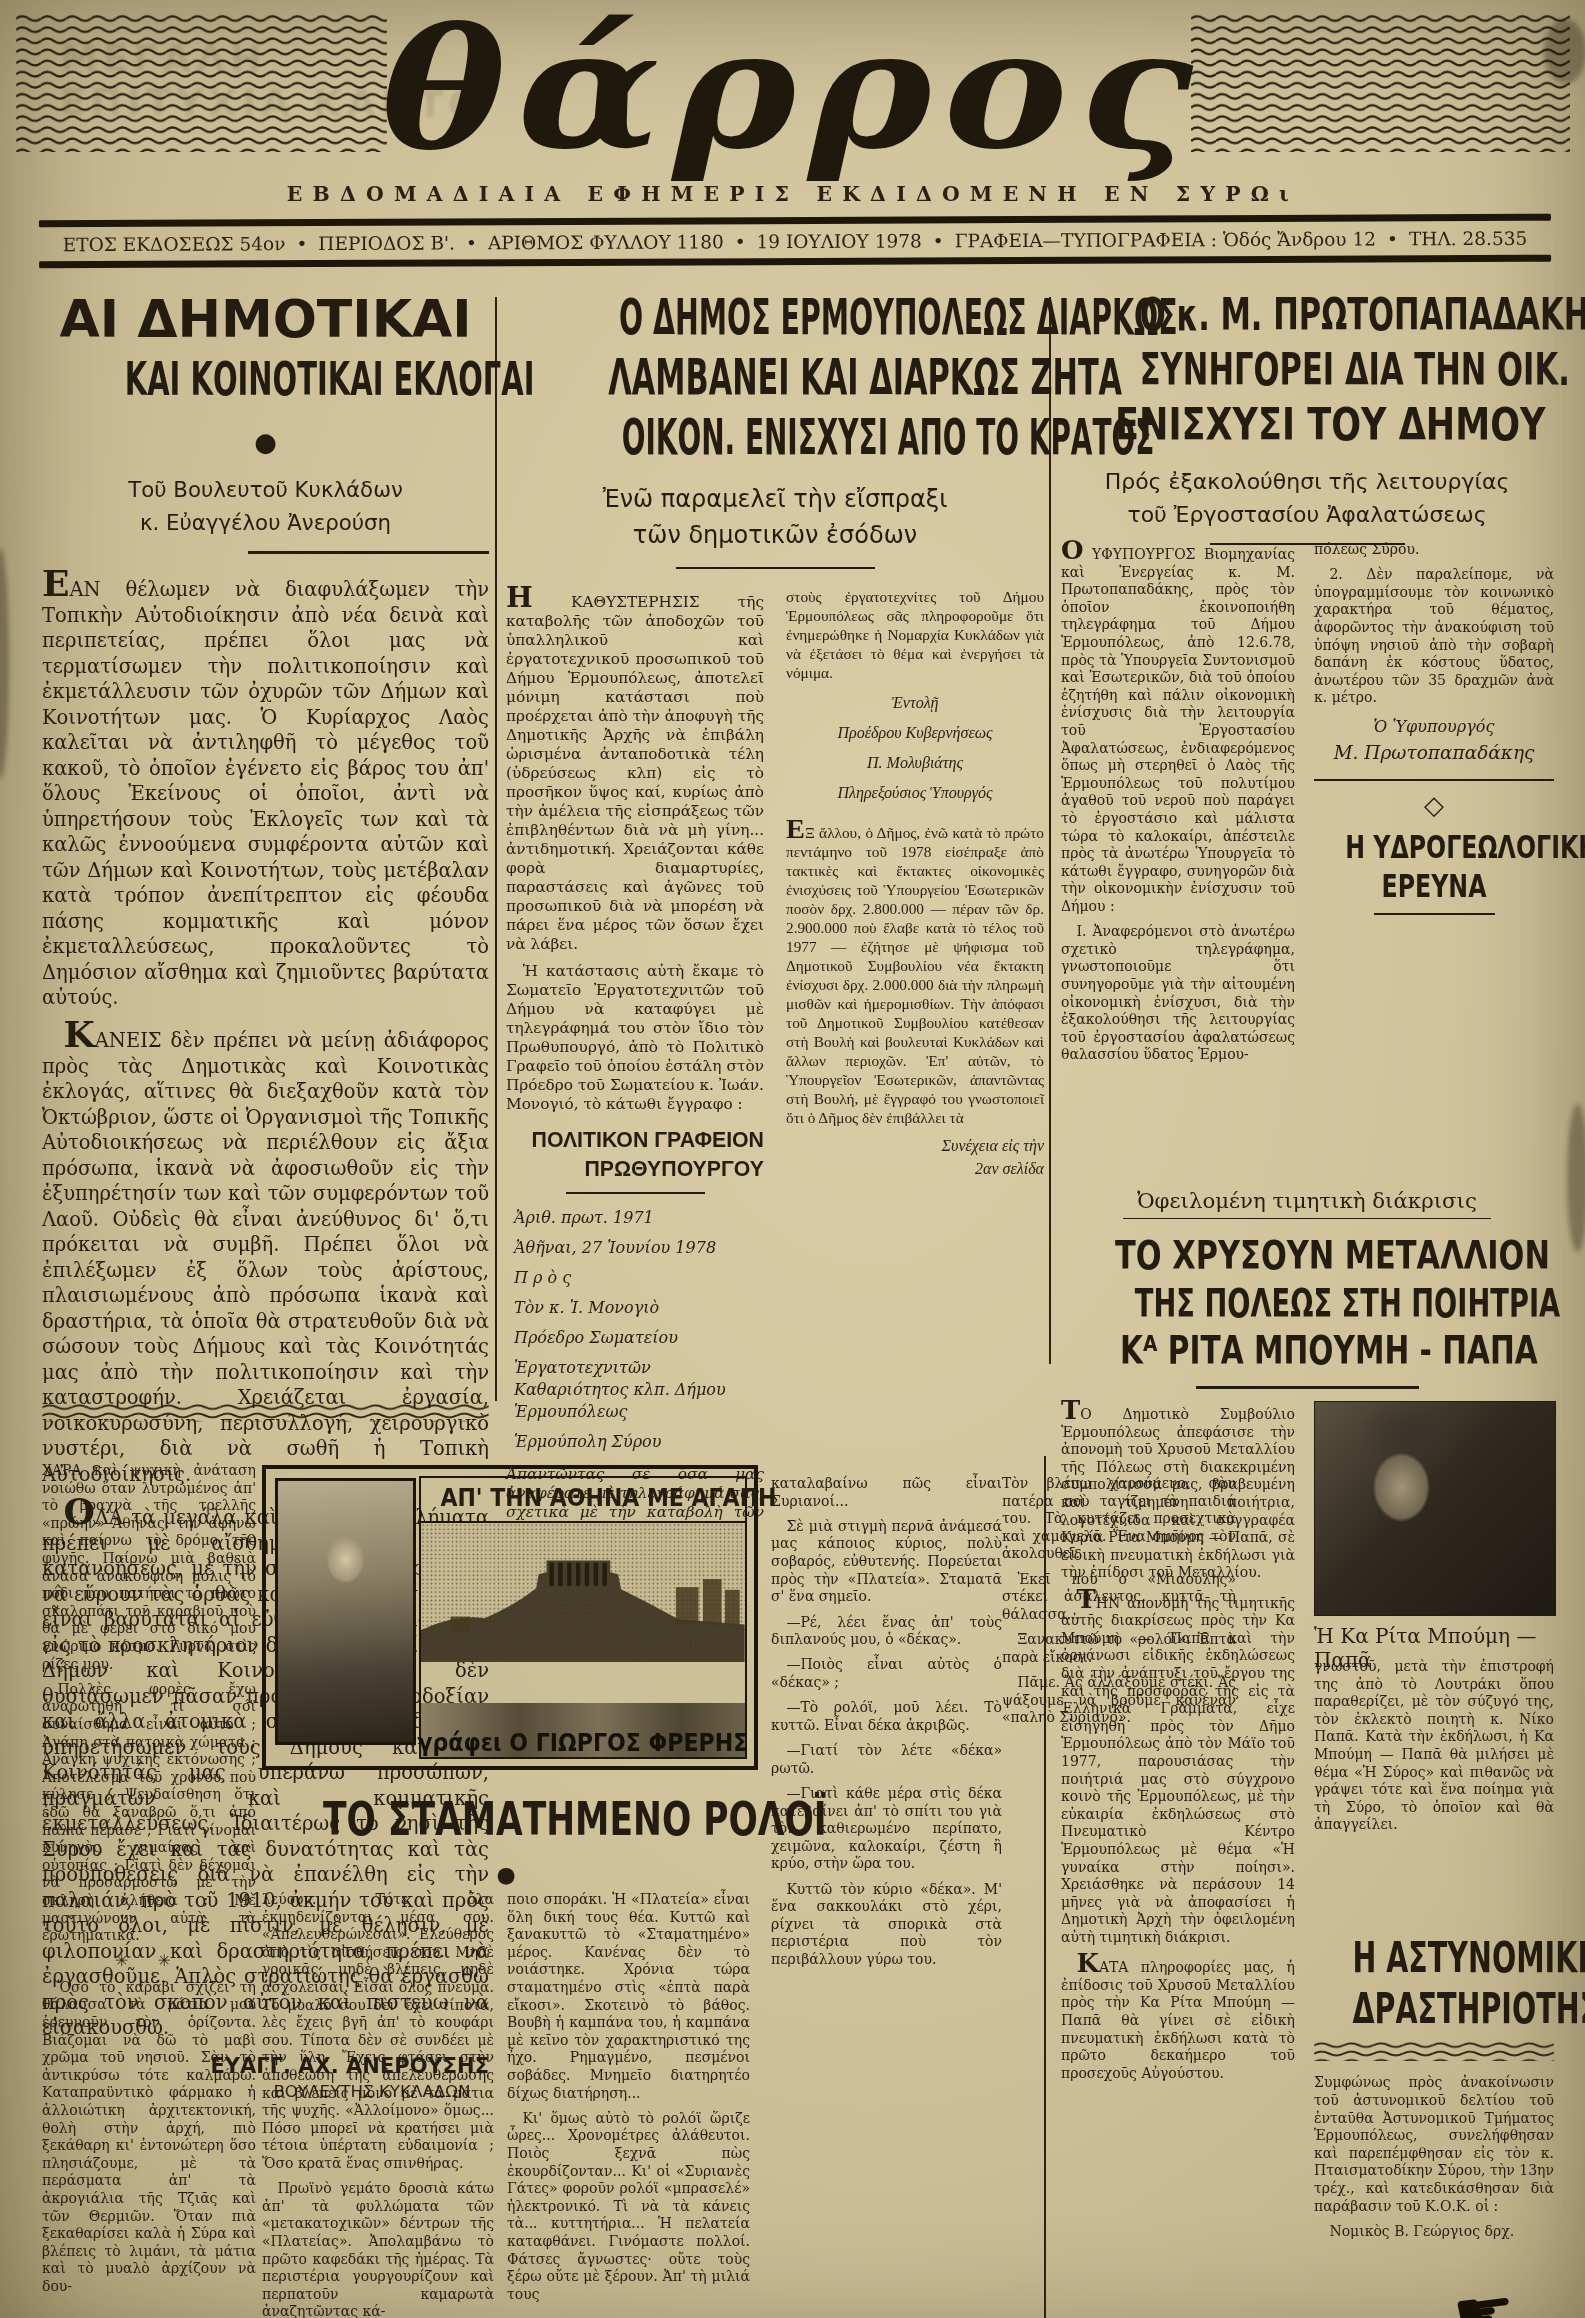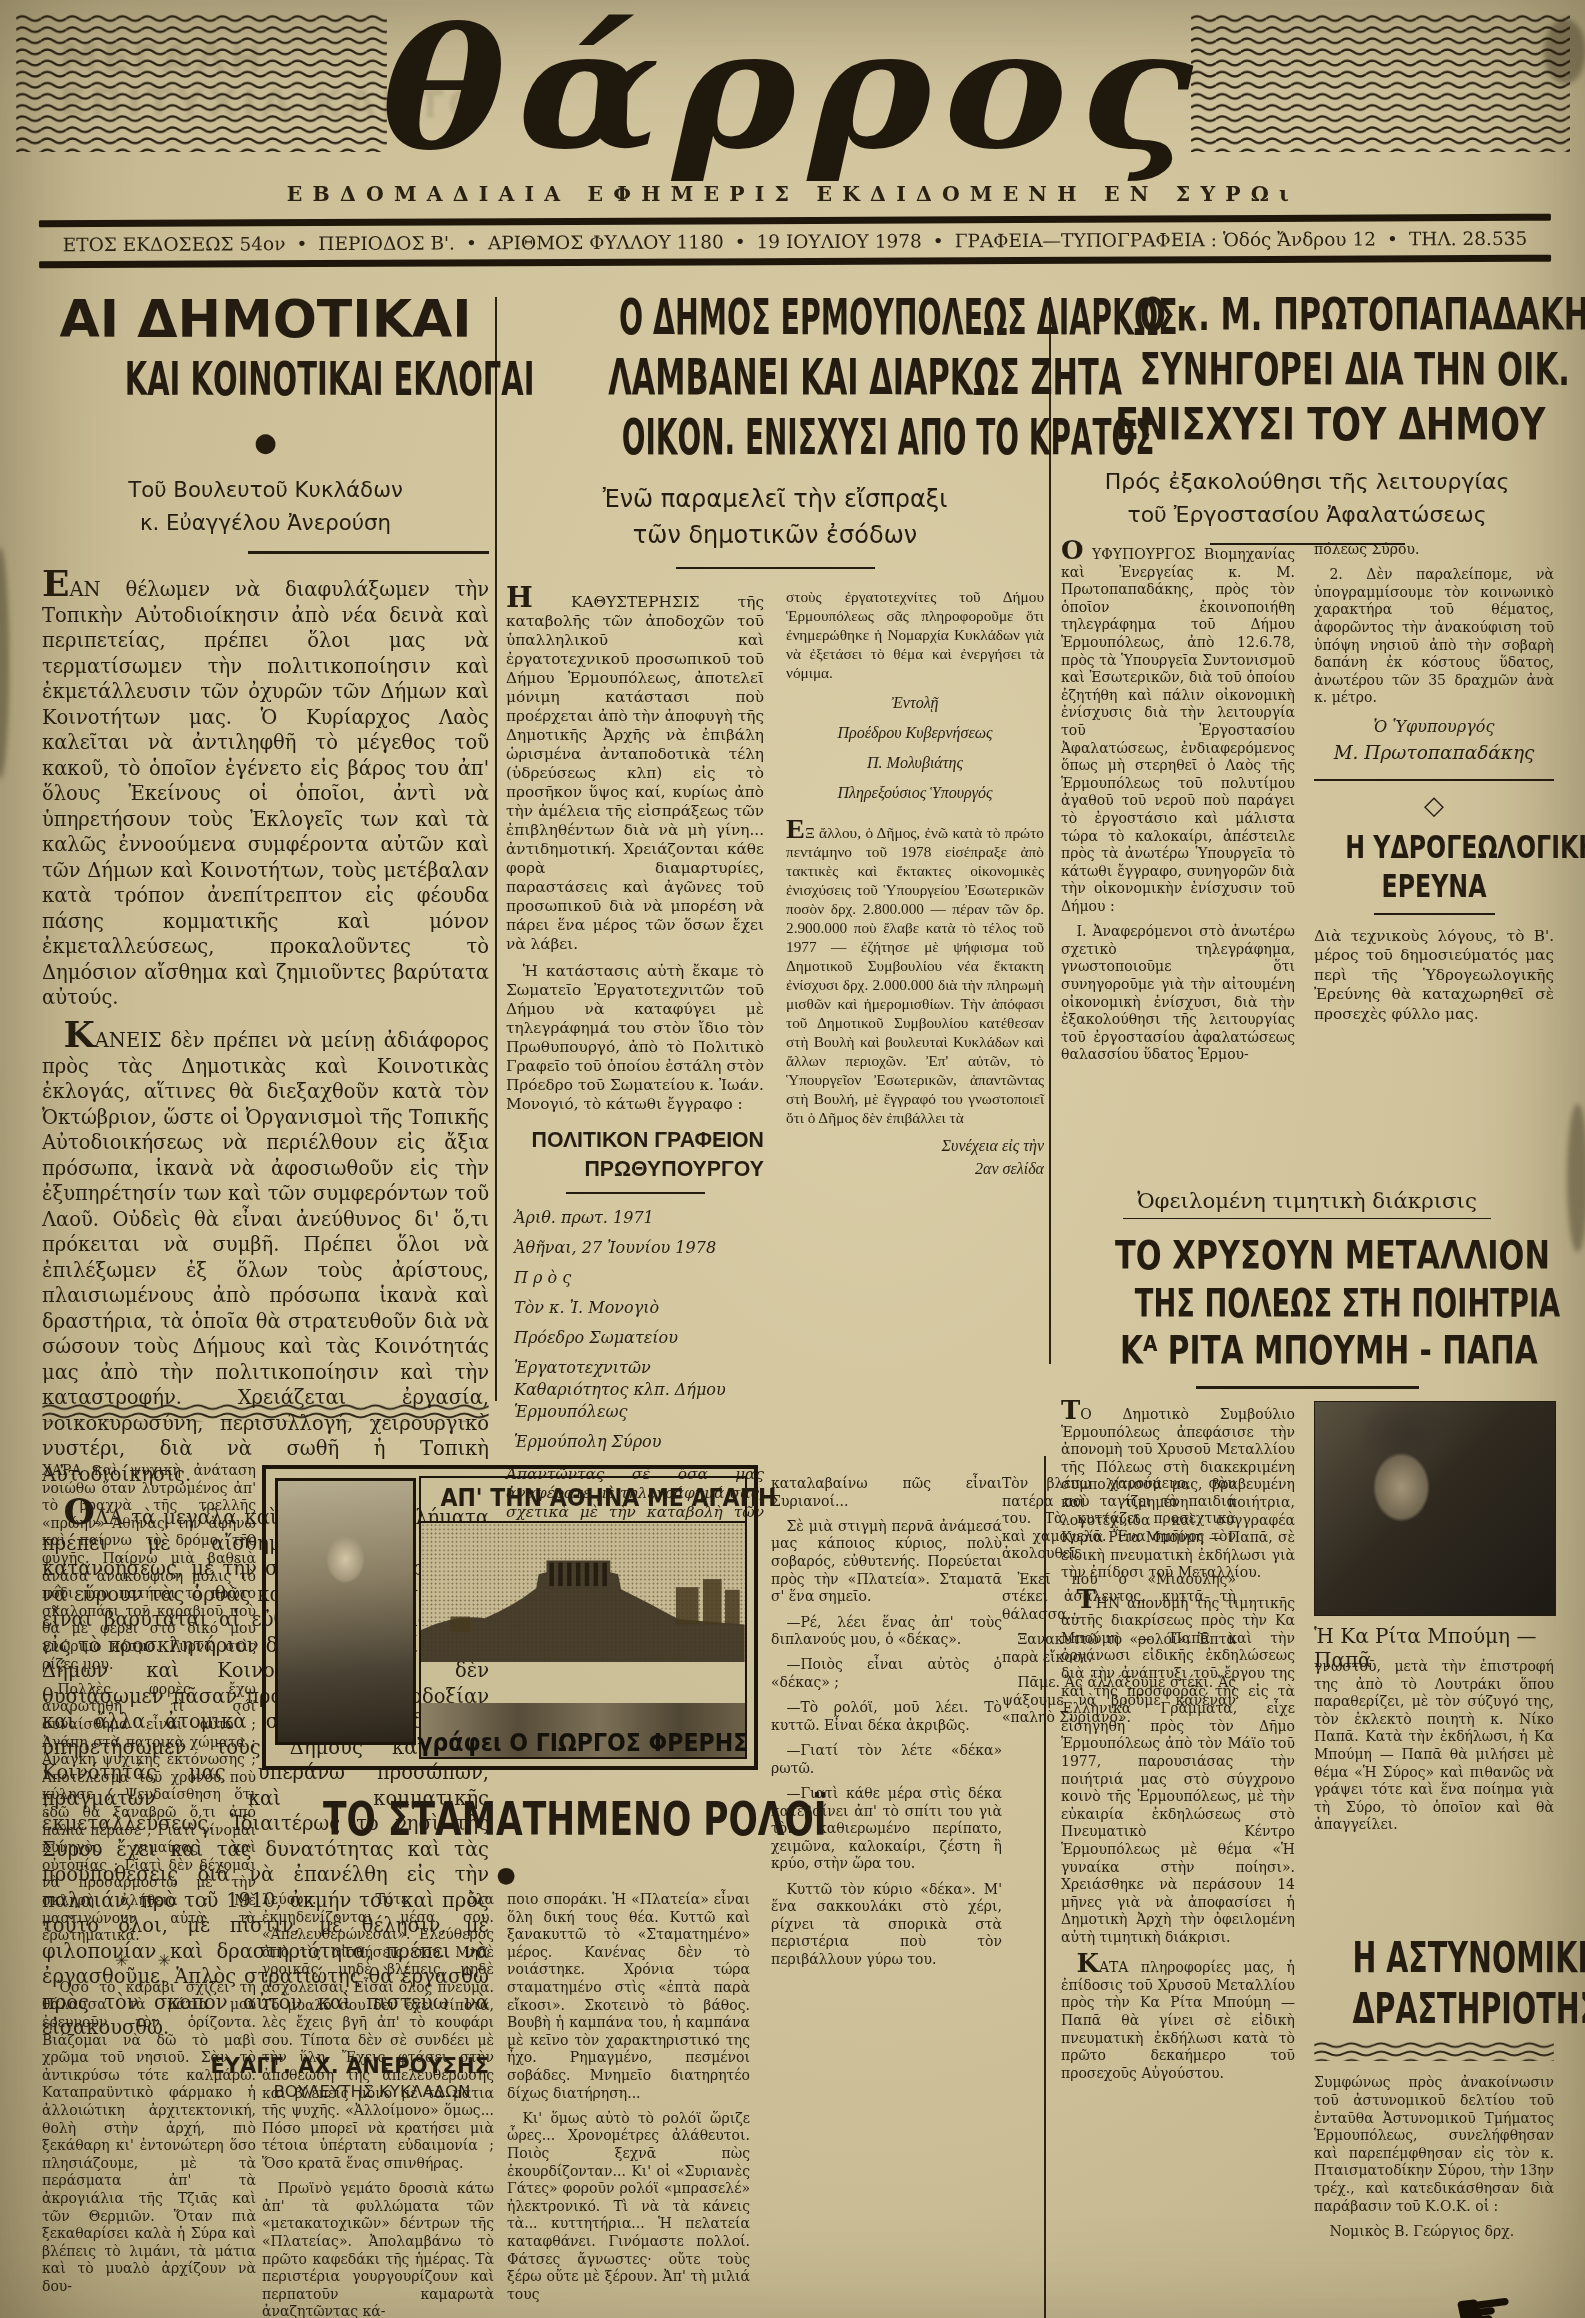--- a/index.html
+++ b/index.html
@@ -218,21 +218,20 @@
         </div>
       <div style="text-align:center;font-style:italic;font-size:16px;line-height:1.5;margin-top:8.3px;">
         <div>Ὁ Ὑφυπουργός</div>
         <div style="font-size:18.5px;">Μ. Πρωτοπαπαδάκης</div>
       </div>
       <div class="mini-rule" style="width:100%;height:1.9px;margin:12px 0 9.3px 0;"></div>
       <div style="text-align:center;font-size:26px;font-weight:bold;">◇</div>
       <span class="hl" style="font-size:32px;transform:scaleX(.74);margin-top:7.4px;">Η ΥΔΡΟΓΕΩΛΟΓΙΚΗ</span>
       <span class="hl" style="font-size:32px;transform:scaleX(.74);">ΕΡΕΥΝΑ</span>
       <div class="mini-rule" style="width:121px;height:1.4px;margin:7.4px auto 12px auto;"></div>
-      <p class="rbody" style="font-size:15.3px;line-height:19.5px;text-align:justify;margin:0;">Διὰ τεχνικοὺς λόγους, τὸ Β'. μέρος τοῦ δημοσιεύματός μας περὶ τῆς Ὑδρογεωλογικῆς Ἐρεύνης θὰ καταχωρηθεῖ σὲ προσεχὲς φύλλο μας.</p>
     </div>
 
     <div class="abs kicker" style="left:0;top:900px;width:100%;"><span>Ὀφειλομένη τιμητικὴ διάκρισις</span></div>
     <div class="abs" style="left:0;top:944px;width:100%;">
       <span class="hl" style="font-size:39px;transform:scaleX(.78);">ΤΟ ΧΡΥΣΟΥΝ ΜΕΤΑΛΛΙΟΝ</span>
       <span class="hl" style="font-size:39px;transform:scaleX(.70);">ΤΗΣ ΠΟΛΕΩΣ ΣΤΗ ΠΟΙΗΤΡΙΑ</span>
       <span class="hl" style="font-size:39px;transform:scaleX(.76);">Κᴬ ΡΙΤΑ ΜΠΟΥΜΗ - ΠΑΠΑ</span>
       <div class="mini-rule" style="width:223px;height:2.8px;margin:11px auto 0 auto;"></div>
     </div>
     <div class="abs bodytext rbody dc-all medalA" style="left:0;top:1113px;width:234px;">

